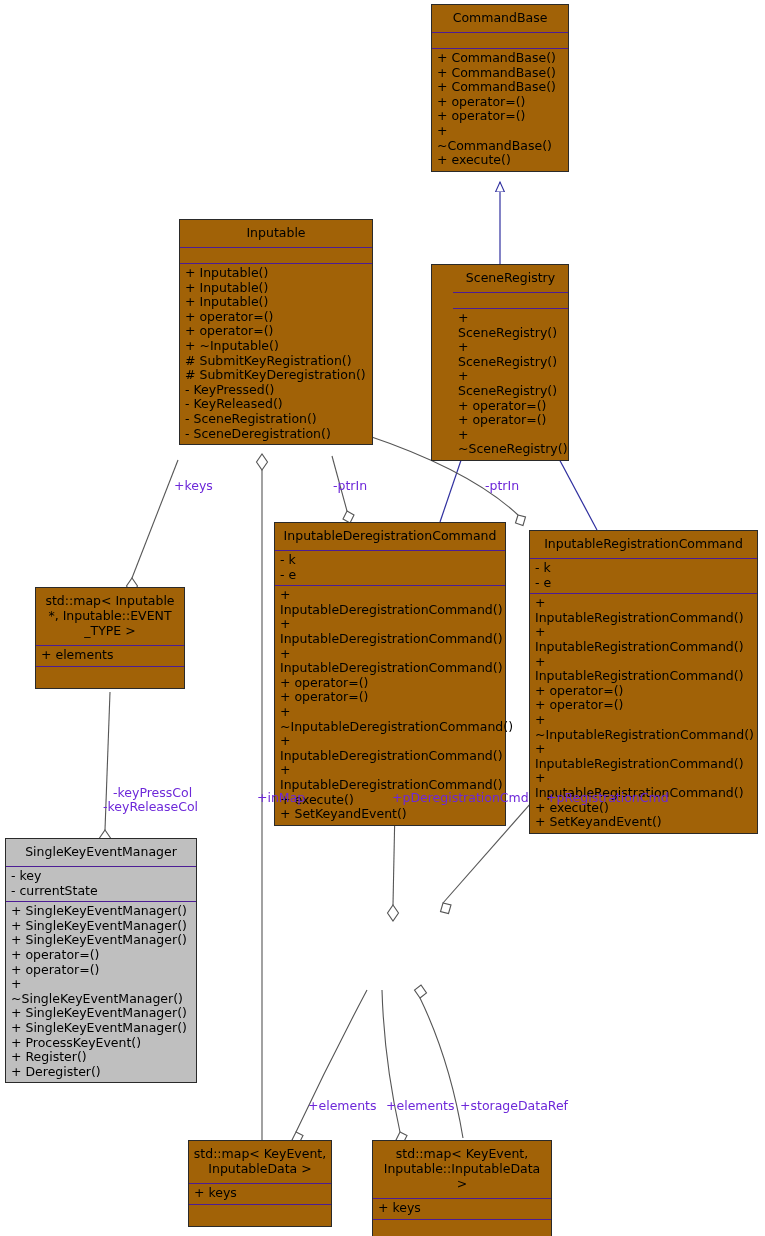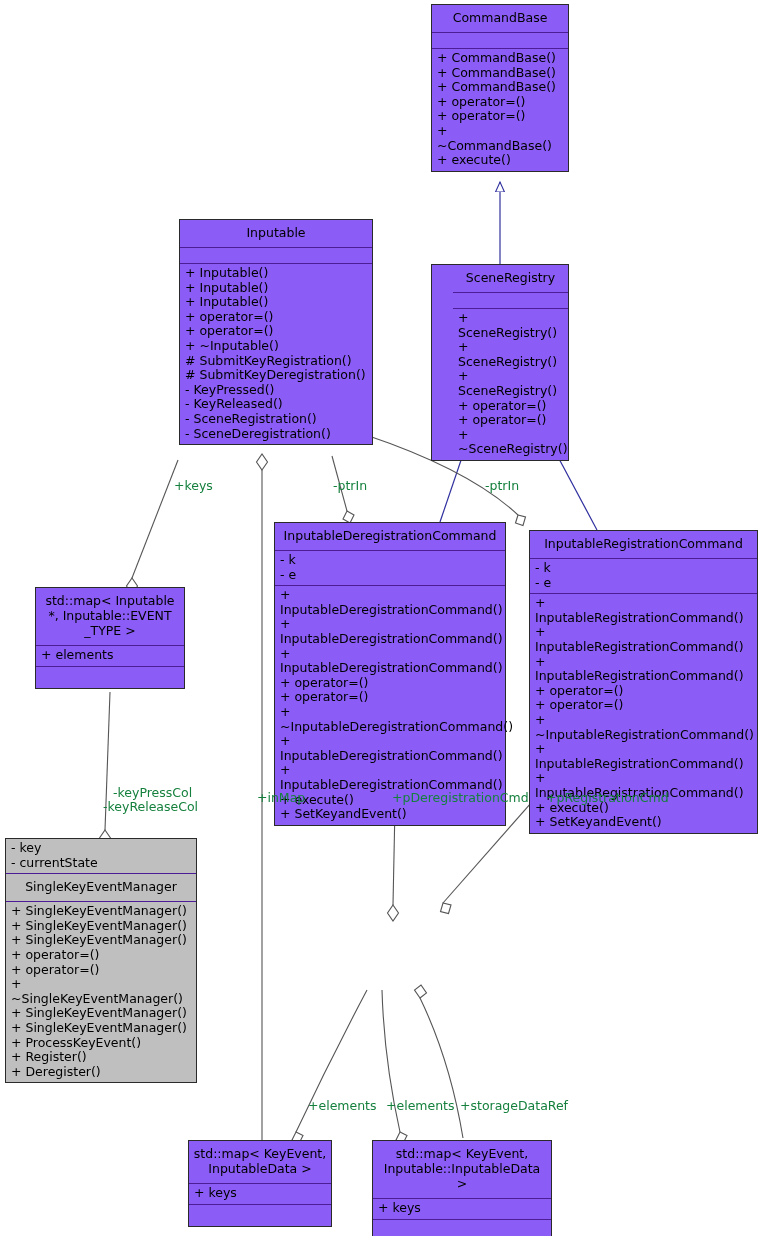--- a/index.html
+++ b/index.html
@@ -21,21 +21,21 @@
   svg.edges {
     position: absolute;
     left: 0;
     top: 0;
     width: 765px;
     height: 1236px;
     pointer-events: none;
   }
   .umlbox {
     position: absolute;
-    background: #8b5cf6;
+    background: #a16207;
     border: 1px solid #2a2a2a;
     box-sizing: border-box;
     z-index: 5;
   }
   .umlbox.filled {
     background: #bfbfbf;
   }
   .umlbox .sect {
     box-sizing: border-box;
     padding: 2px 0 3px 0;
@@ -63,21 +63,21 @@
   .umlbox .empty {
     height: 16px;
   }
   .umlbox .emptysm {
     height: 22px;
   }
   .edgelabel {
     position: absolute;
     font-size: 12.5px;
     line-height: 14px;
-    color: #15803d;
+    color: #6d28d9;
     white-space: pre;
     z-index: 6;
   }
 </style>
 </head>
 <body>
 
 <div id="diagram">
 
   <svg class="edges" viewBox="0 0 765 1236" xmlns="http://www.w3.org/2000/svg">
@@ -265,27 +265,27 @@
       <div class="member">+ ~InputableRegistrationCommand()</div>
       <div class="member">+ InputableRegistrationCommand()</div>
       <div class="member">+ InputableRegistrationCommand()</div>
       <div class="member">+ execute()</div>
       <div class="member">+ SetKeyandEvent()</div>
     </div>
   </div>
 
   <div class="umlbox filled" style="left:5px; top:838px; width:192px;">
     <div class="sect">
+      <div class="title">
+          <span class="tline">SingleKeyEventManager</span>
+        </div>
+    </div>
+    <div class="sect">
       <div class="member">- key</div>
       <div class="member">- currentState</div>
-    </div>
-    <div class="sect">
-      <div class="title">
-          <span class="tline">SingleKeyEventManager</span>
-        </div>
     </div>
     <div class="sect">
       <div class="member">+ SingleKeyEventManager()</div>
       <div class="member">+ SingleKeyEventManager()</div>
       <div class="member">+ SingleKeyEventManager()</div>
       <div class="member">+ operator=()</div>
       <div class="member">+ operator=()</div>
       <div class="member">+ ~SingleKeyEventManager()</div>
       <div class="member">+ SingleKeyEventManager()</div>
       <div class="member">+ SingleKeyEventManager()</div>

